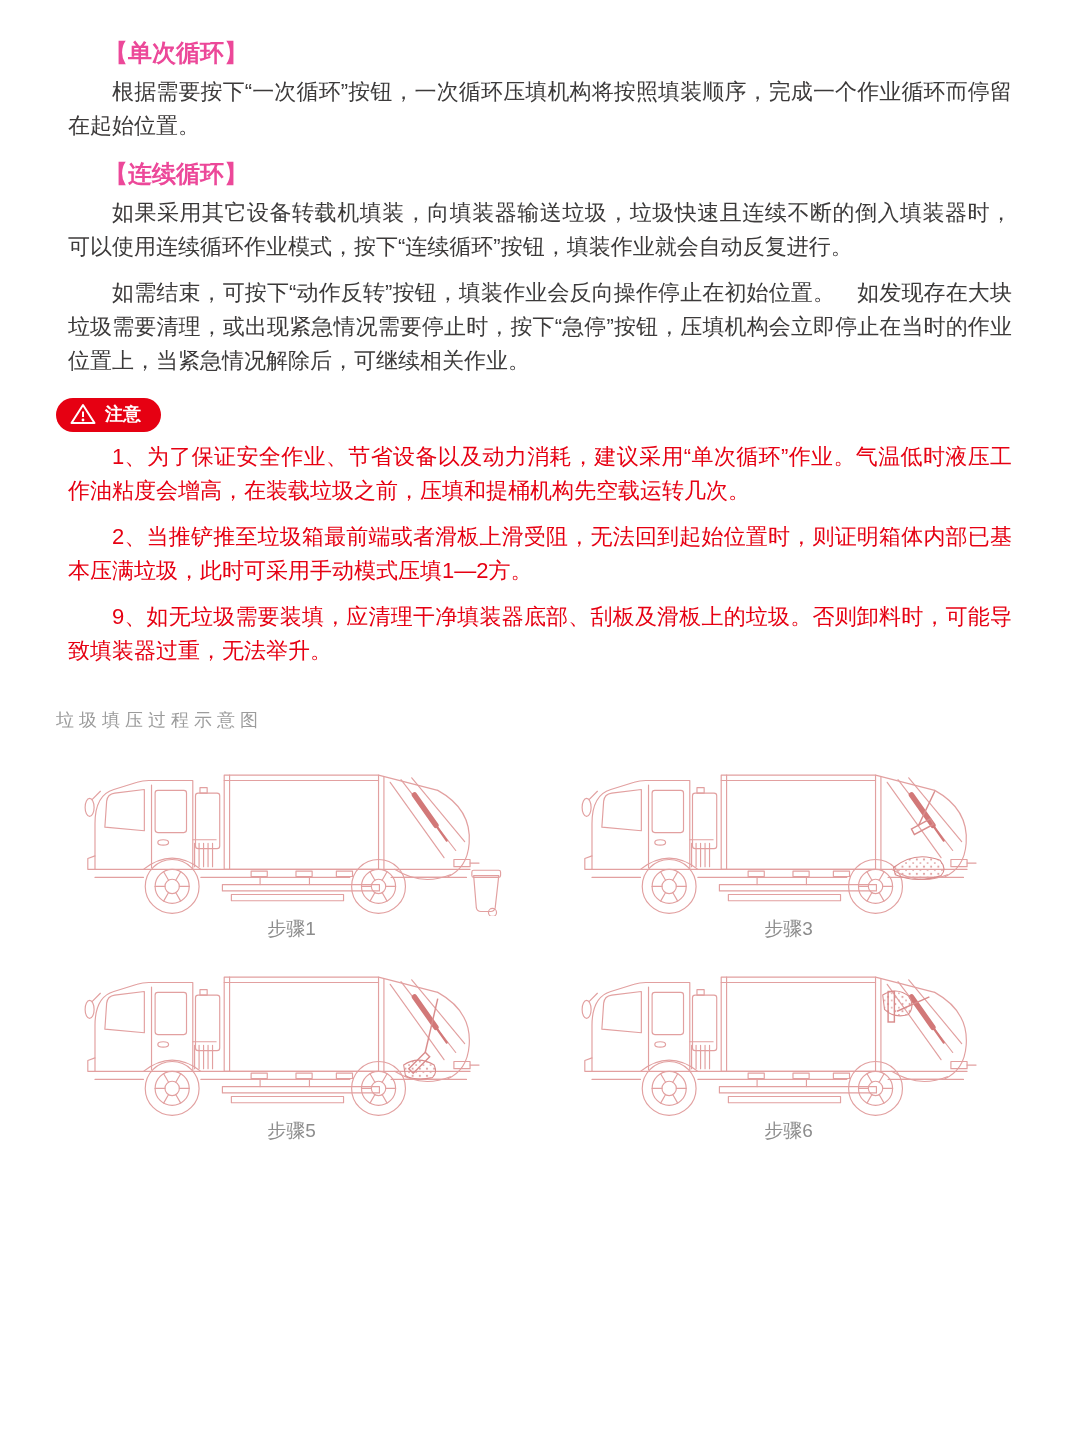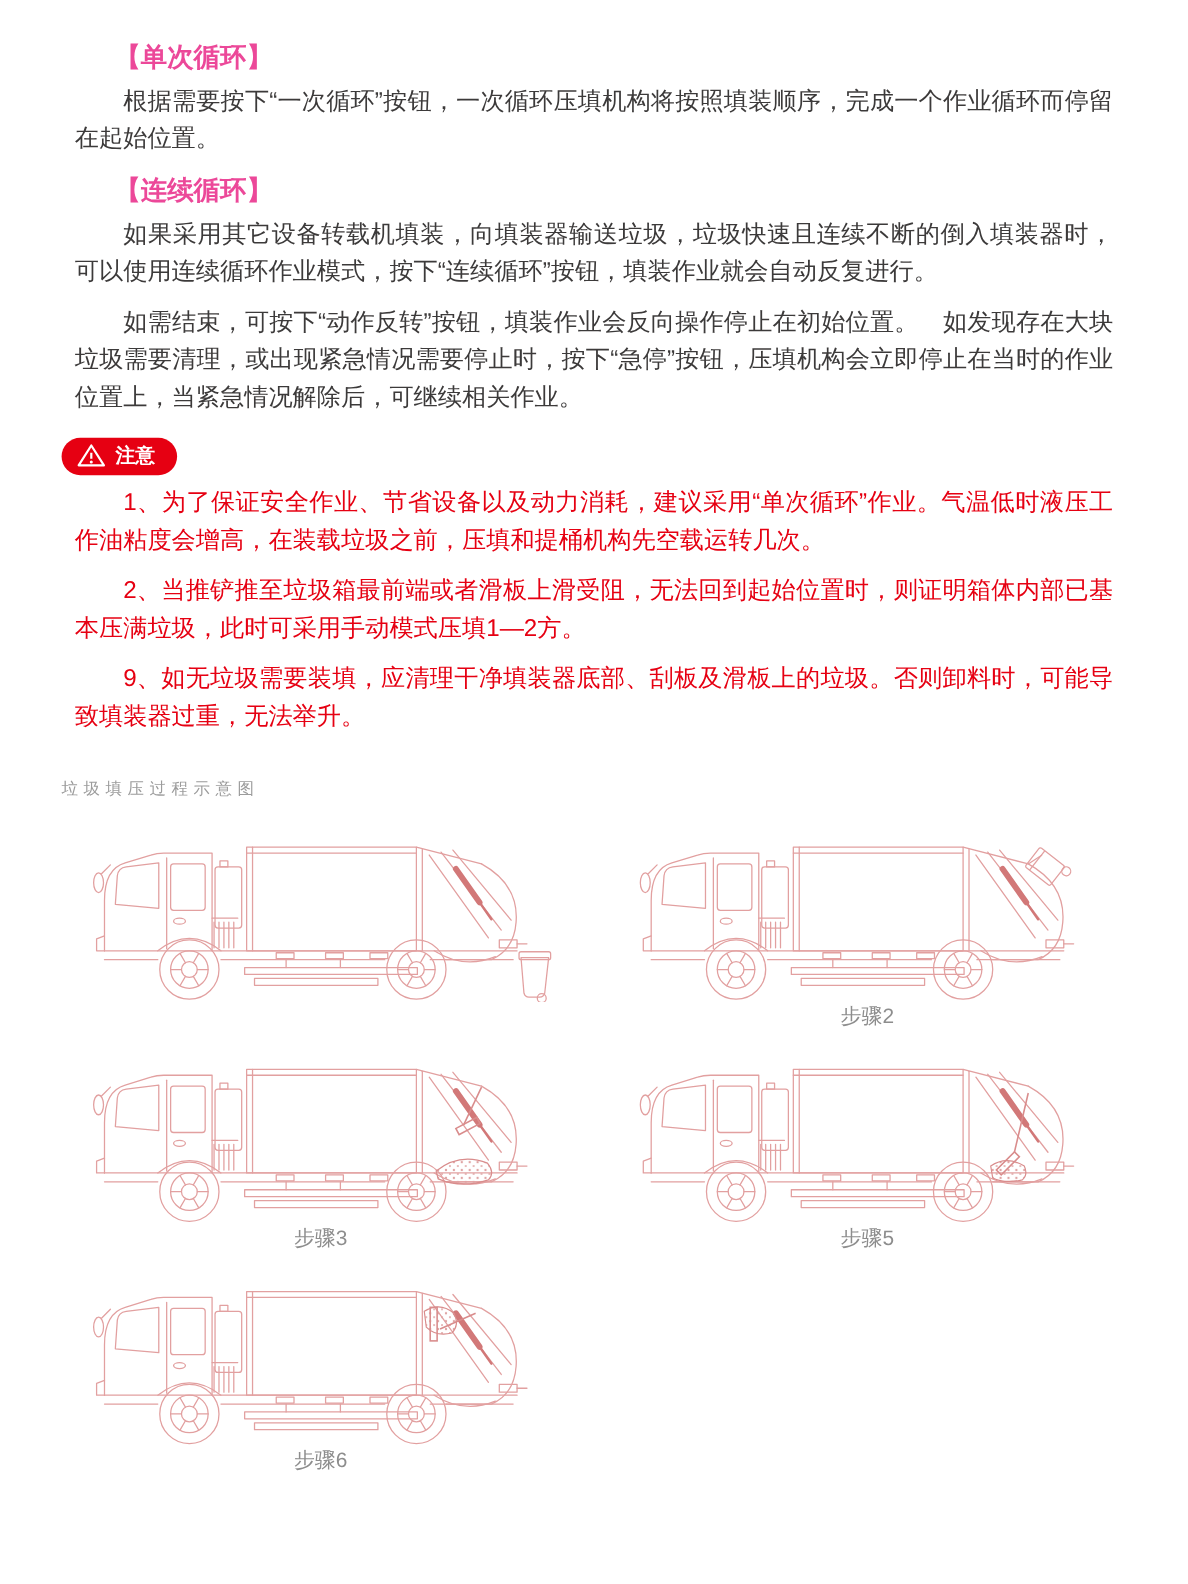--- a/index.html
+++ b/index.html
@@ -24,21 +24,21 @@
   .mt20{margin-top:20px;}
   .mt8{margin-top:8px;}
   .red{color:#e60012;}
   .notice-badge{
     display:inline-flex;align-items:center;gap:9px;
     background:#e60012;color:#ffffff;
     border-radius:18px;padding:4px 20px 6px 14px;
     font-size:18px;font-weight:700;line-height:24px;
   }
   .fig-sec-title{
-    color:#9c9c9c;font-size:15px;letter-spacing:5px;
+    color:#9c9c9c;font-size:18px;letter-spacing:5px;
     margin:40px 0 0 0;font-weight:400;
   }
   .fig-grid{
     display:grid;grid-template-columns:1fr 1fr;
     column-gap:26px;row-gap:10px;margin-top:18px;
   }
   figure{margin:0;text-align:center;}
   svg.truck{width:100%;height:166px;display:block;}
   figcaption{font-size:19px;color:#8d8d8d;margin-top:0px;}
   .defs-holder{position:absolute;width:0;height:0;overflow:hidden;}
@@ -180,29 +180,23 @@
 
   <h4 class="fig-sec-title">垃圾填压过程示意图</h4>
 
   <div class="fig-grid">
 
     <figure>
       <svg class="truck" viewBox="0 0 470 185">
         <use href="#truck-base"></use>
           <use href="#ov-bin-down"></use>
       </svg>
-    </figure>
-
-    <figure>
-      <svg class="truck" viewBox="0 0 470 185">
-        <use href="#truck-base"></use>
-          <use href="#ov-bin-up"></use>
-      </svg>
-      <figcaption>步骤2</figcaption>
-    </figure>
+      <figcaption>步骤1</figcaption>
+    </figure>
+
 
     <figure>
       <svg class="truck" viewBox="0 0 470 185">
         <use href="#truck-base"></use>
           <use href="#ov-garbage-low"></use>
           <use href="#ov-blade-up"></use>
       </svg>
       <figcaption>步骤3</figcaption>
     </figure>
 

